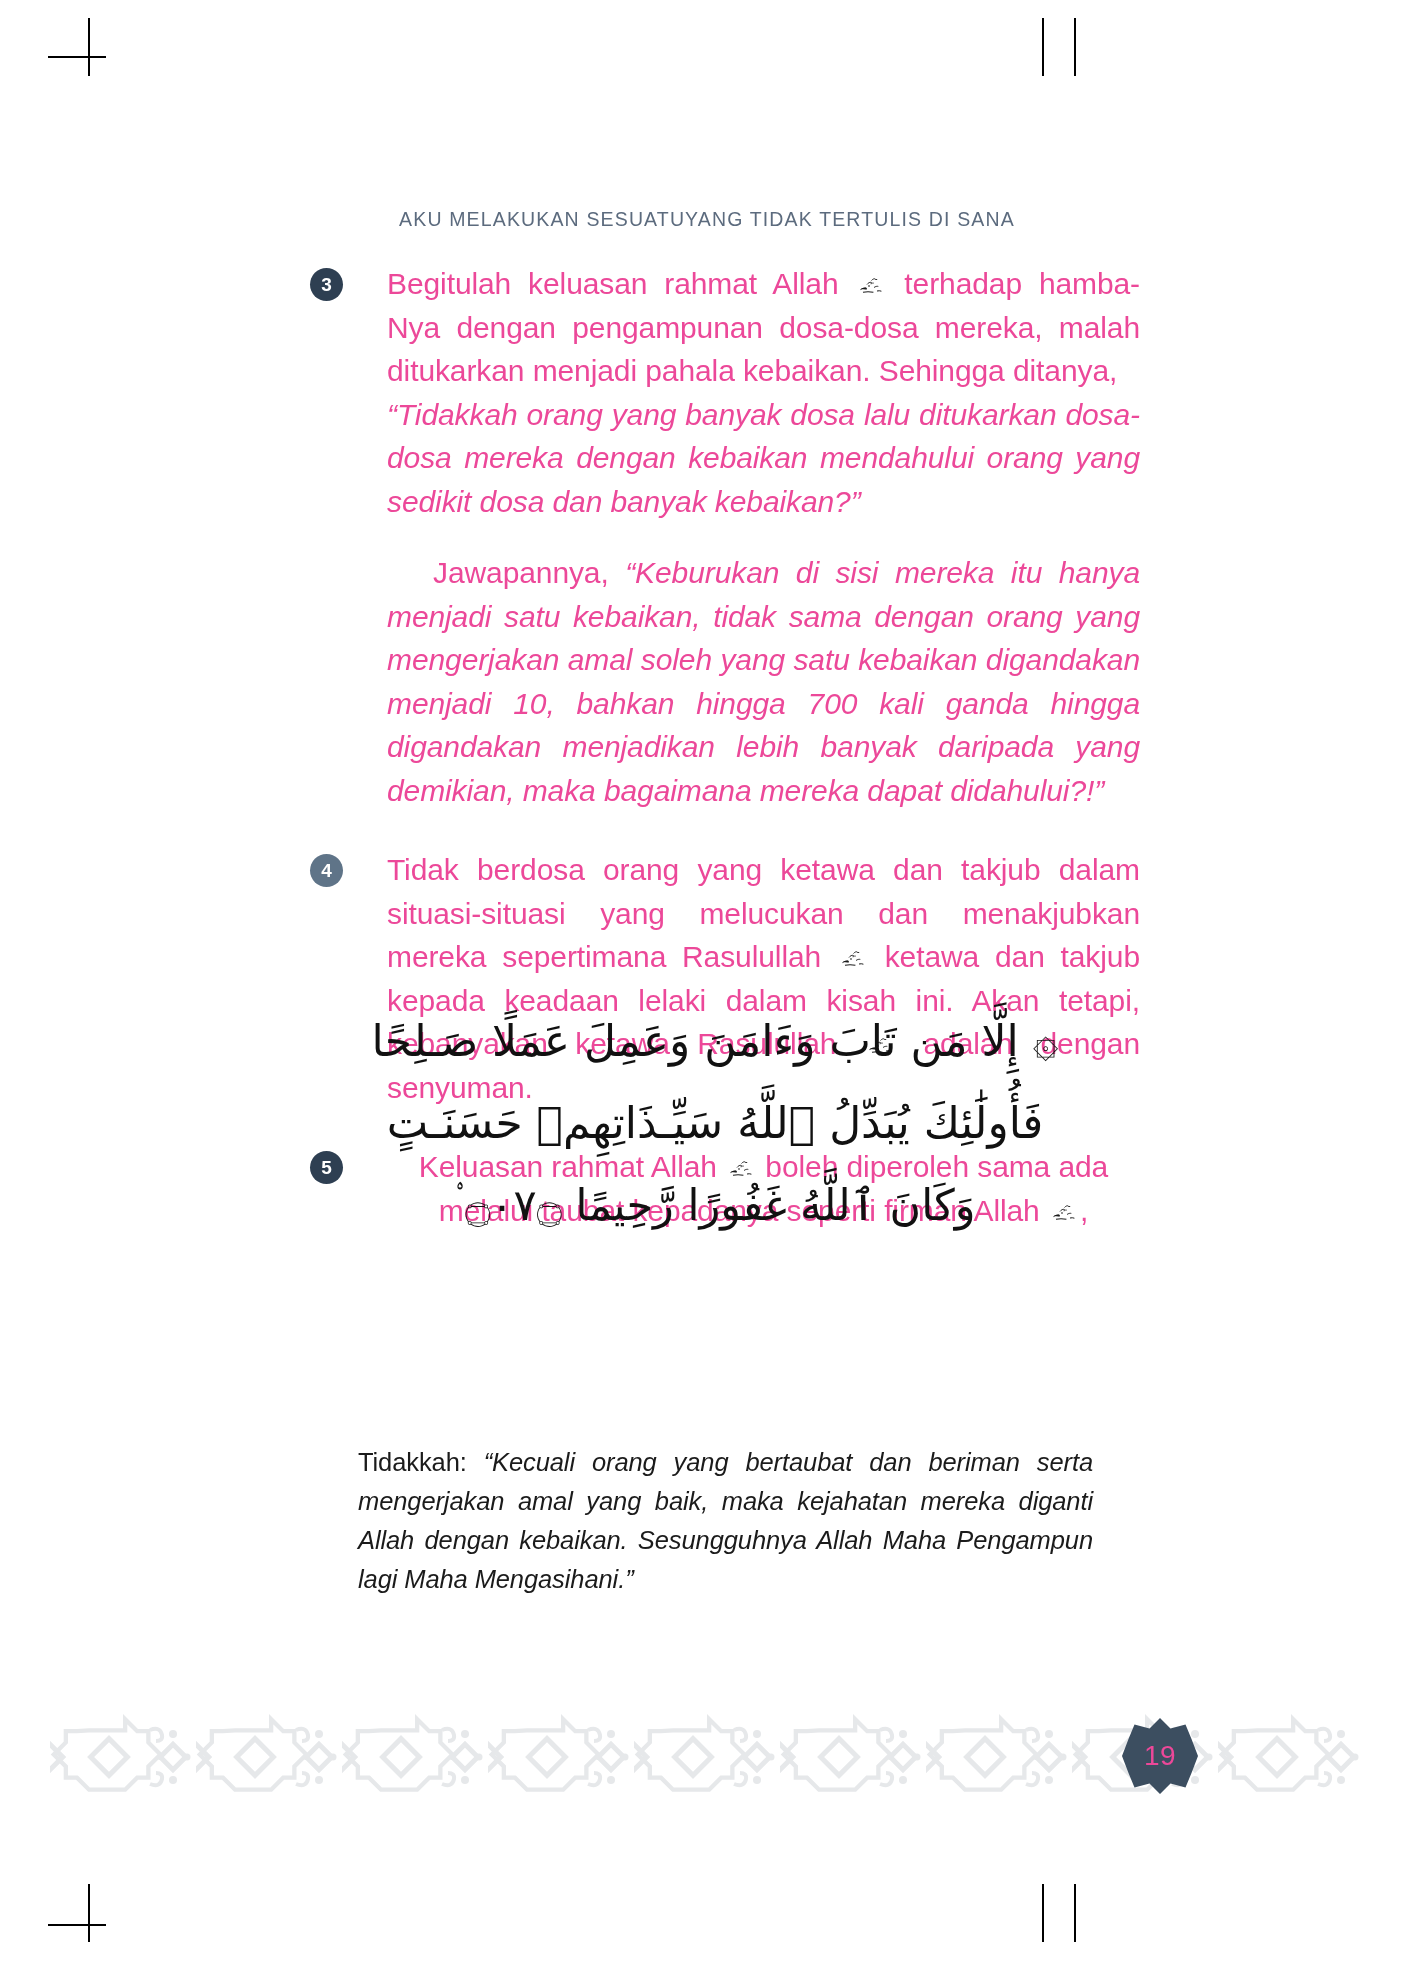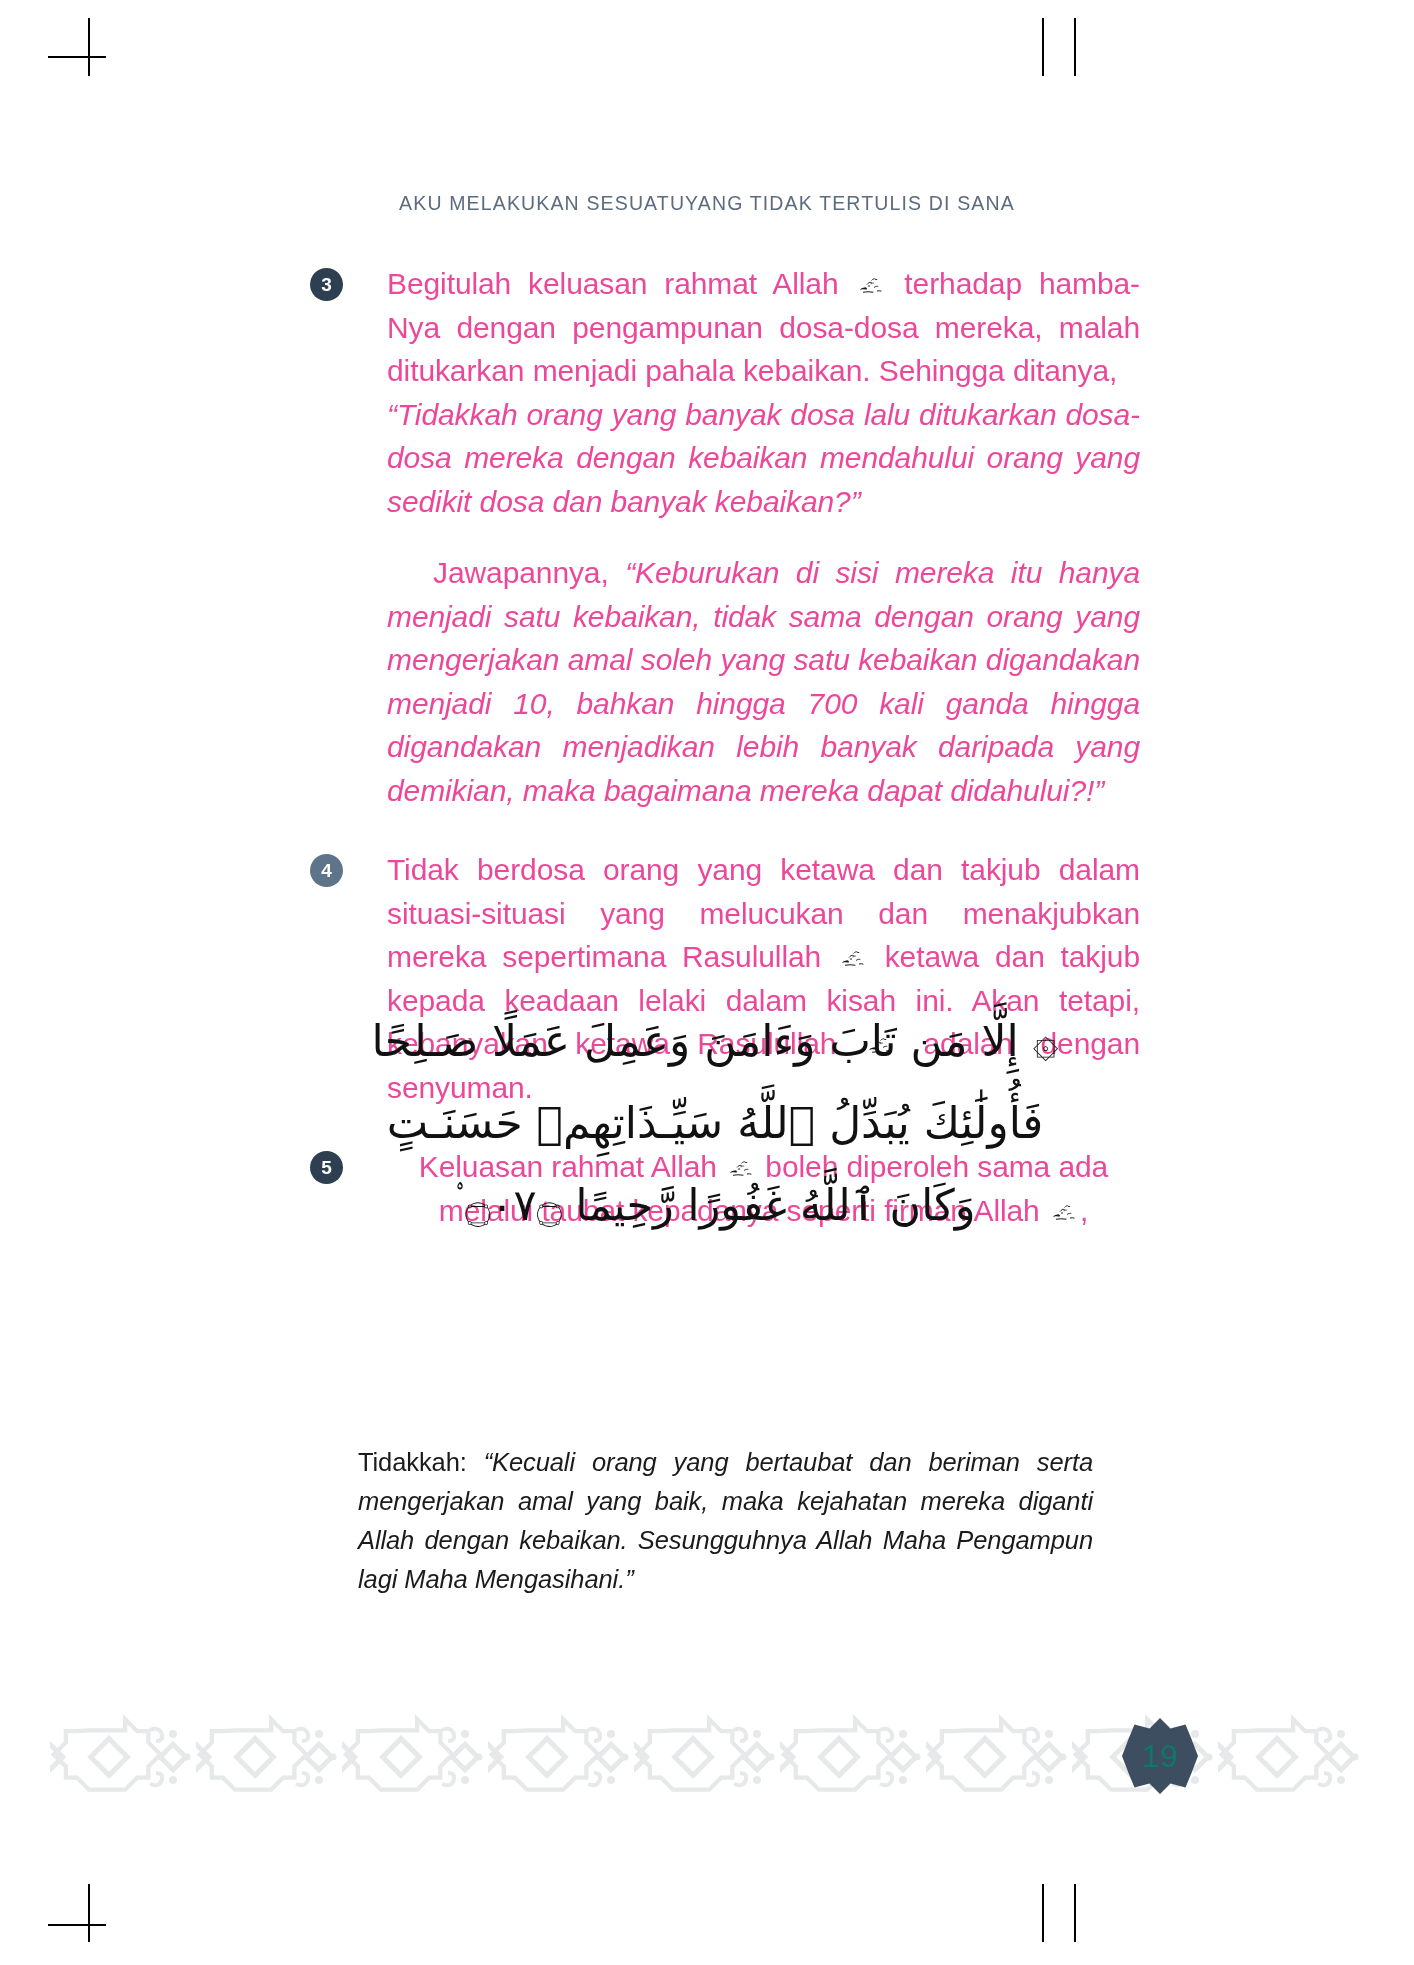--- a/index.html
+++ b/index.html
@@ -30,21 +30,21 @@
     top: 0;
     width: 1414px;
     height: 1965px;
   }
 
   
   .running-head {
     position: absolute;
     left: 0;
     right: 0;
-    top: 192px;
+    top: 208px;
     text-align: center;
     font-size: 19.5px;
     letter-spacing: 1.15px;
     color: #5c6b7e;
     font-weight: 400;
     white-space: nowrap;
   }
 
   
   .column {
@@ -181,22 +181,22 @@
   .page-star .star-shape {
     position: absolute;
     inset: 0;
   }
   .page-num {
     position: absolute;
     inset: 0;
     display: flex;
     align-items: center;
     justify-content: center;
-    color: #0f766e;
-    font-size: 32px;
+    color: #ec4899;
+    font-size: 28px;
     letter-spacing: 0.5px;
   }
 </style>
 </head>
 <body>
 
 <div class="page">
 
   <div class="crop-mark crop-v" style="left:88px; top:18px;"></div>
   <div class="crop-mark crop-v" style="left:1042px; top:18px;"></div>

